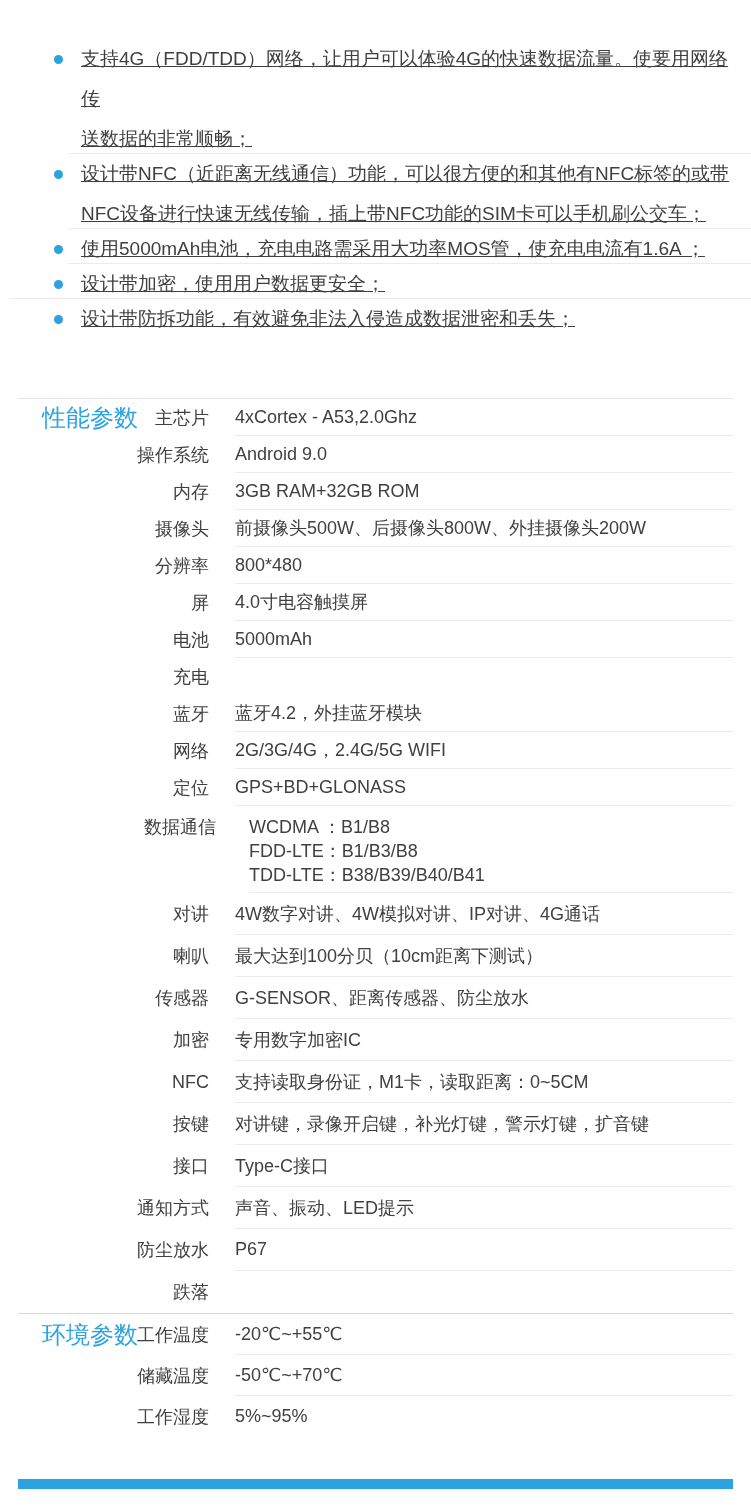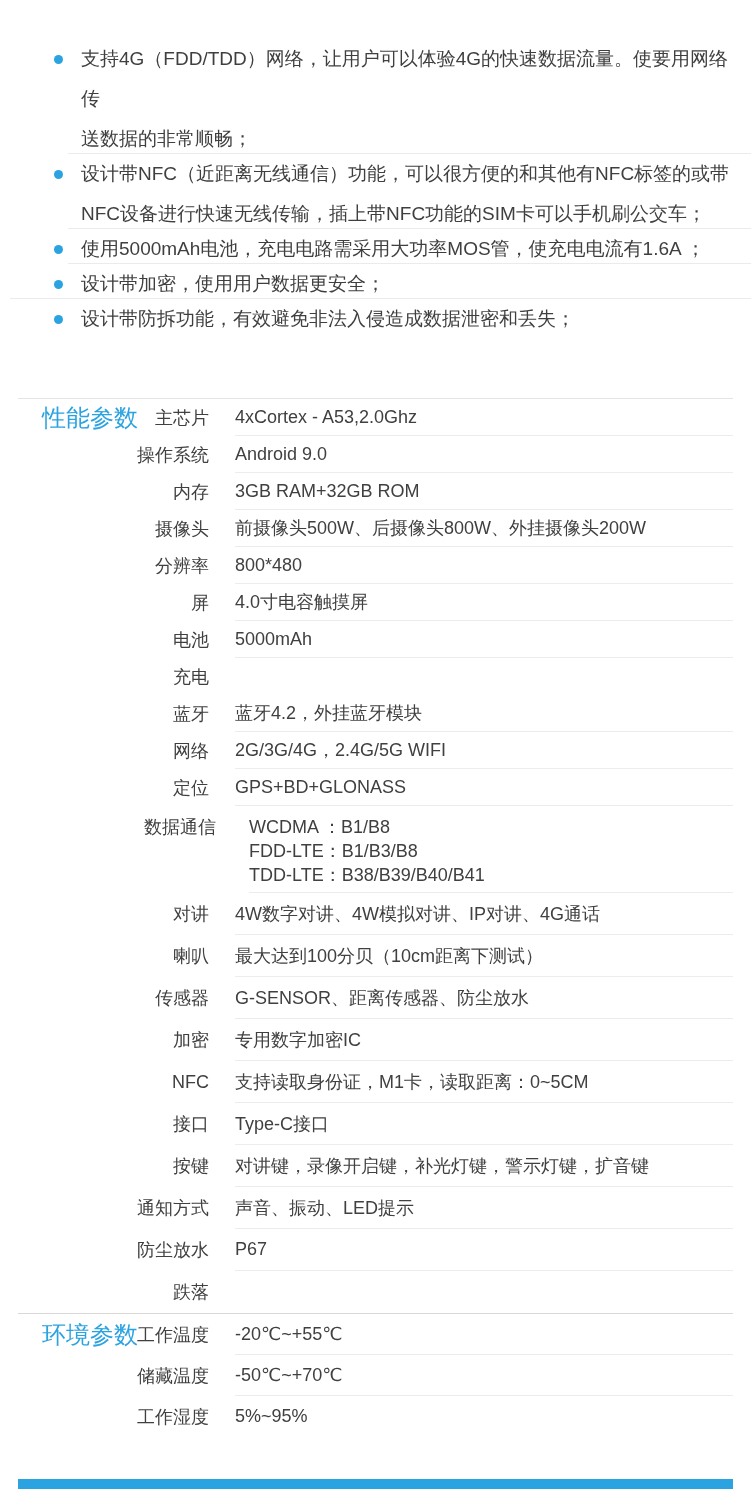--- a/index.html
+++ b/index.html
@@ -15,20 +15,21 @@
   
   .bullets{padding-top:39px;}
   .b-item{
     position:relative;
     line-height:40px;
     font-size:19px;
     color:#3f3f3f;
     padding-left:81px;
     padding-right:18px;
     max-width:652px;
+    text-decoration:underline;
   }
   .b-item .dot{
     position:absolute;
     left:54px;top:16px;
     width:9px;height:9px;border-radius:50%;
     background:var(--accent);
   }
   .b-sep{height:1px;background:#ebebeb;margin:-6px 0 0 68px;}
   .b-sep.full{margin-left:10px;}
   .b-sep,.b-item .line{pointer-events:none;}
@@ -210,27 +211,27 @@
           <div class="cell-attr">加密</div>
           <div class="cell-val">专用数字加密IC</div>
         </div>
         <div class="spec-row tall">
           <div class="cell-sec"></div>
           <div class="cell-attr">NFC</div>
           <div class="cell-val">支持读取身份证，M1卡，读取距离：0~5CM</div>
         </div>
         <div class="spec-row tall">
           <div class="cell-sec"></div>
+          <div class="cell-attr">按键</div>
+          <div class="cell-val">对讲键，录像开启键，补光灯键，警示灯键，扩音键</div>
+        </div>
+        <div class="spec-row tall">
+          <div class="cell-sec"></div>
           <div class="cell-attr">接口</div>
           <div class="cell-val">Type-C接口</div>
-        </div>
-        <div class="spec-row tall">
-          <div class="cell-sec"></div>
-          <div class="cell-attr">按键</div>
-          <div class="cell-val">对讲键，录像开启键，补光灯键，警示灯键，扩音键</div>
         </div>
         <div class="spec-row tall">
           <div class="cell-sec"></div>
           <div class="cell-attr">通知方式</div>
           <div class="cell-val">声音、振动、LED提示</div>
         </div>
         <div class="spec-row tall">
           <div class="cell-sec"></div>
           <div class="cell-attr">防尘放水</div>
           <div class="cell-val">P67</div>

